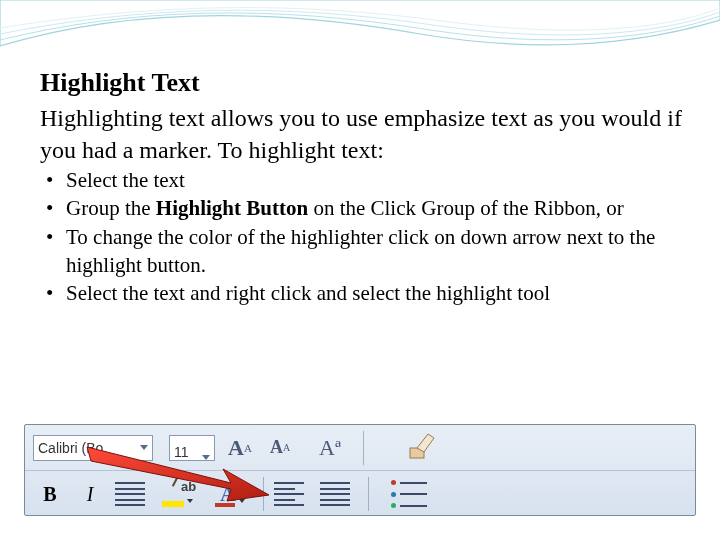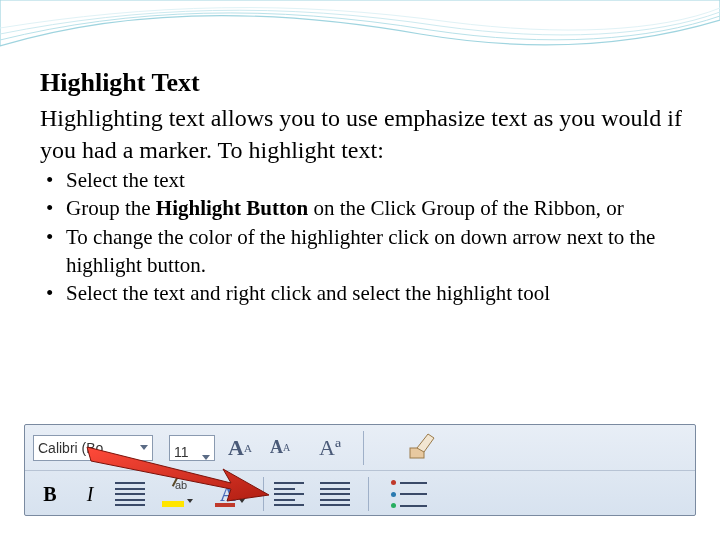--- a/index.html
+++ b/index.html
@@ -115,22 +115,22 @@
     display: flex; flex-direction: column; justify-content: space-between;
     margin-left: 10px;
   }
   .lines-group .ln { height: 2px; background: #3a4a68; }
   .highlight-btn {
     width: 34px; height: 34px;
     margin-left: 14px;
     position: relative;
   }
   .highlight-btn .ab {
-    position: absolute; top: 2px; left: 16px;
-    font-family: Arial, sans-serif; font-size: 11px; font-weight: normal;
+    position: absolute; top: 2px; left: 22px;
+    font-family: Arial, sans-serif; font-size: 13px; font-weight: bold;
     color: #404040;
   }
   .highlight-btn .pen {
     position: absolute; top: -4px; left: 16px;
     width: 2px; height: 14px; background: #5a4a2a; transform: rotate(28deg);
   }
   .highlight-btn .swatch {
     position: absolute; left: 3px; bottom: 4px;
     width: 22px; height: 6px; background: #ffe500;
   }

